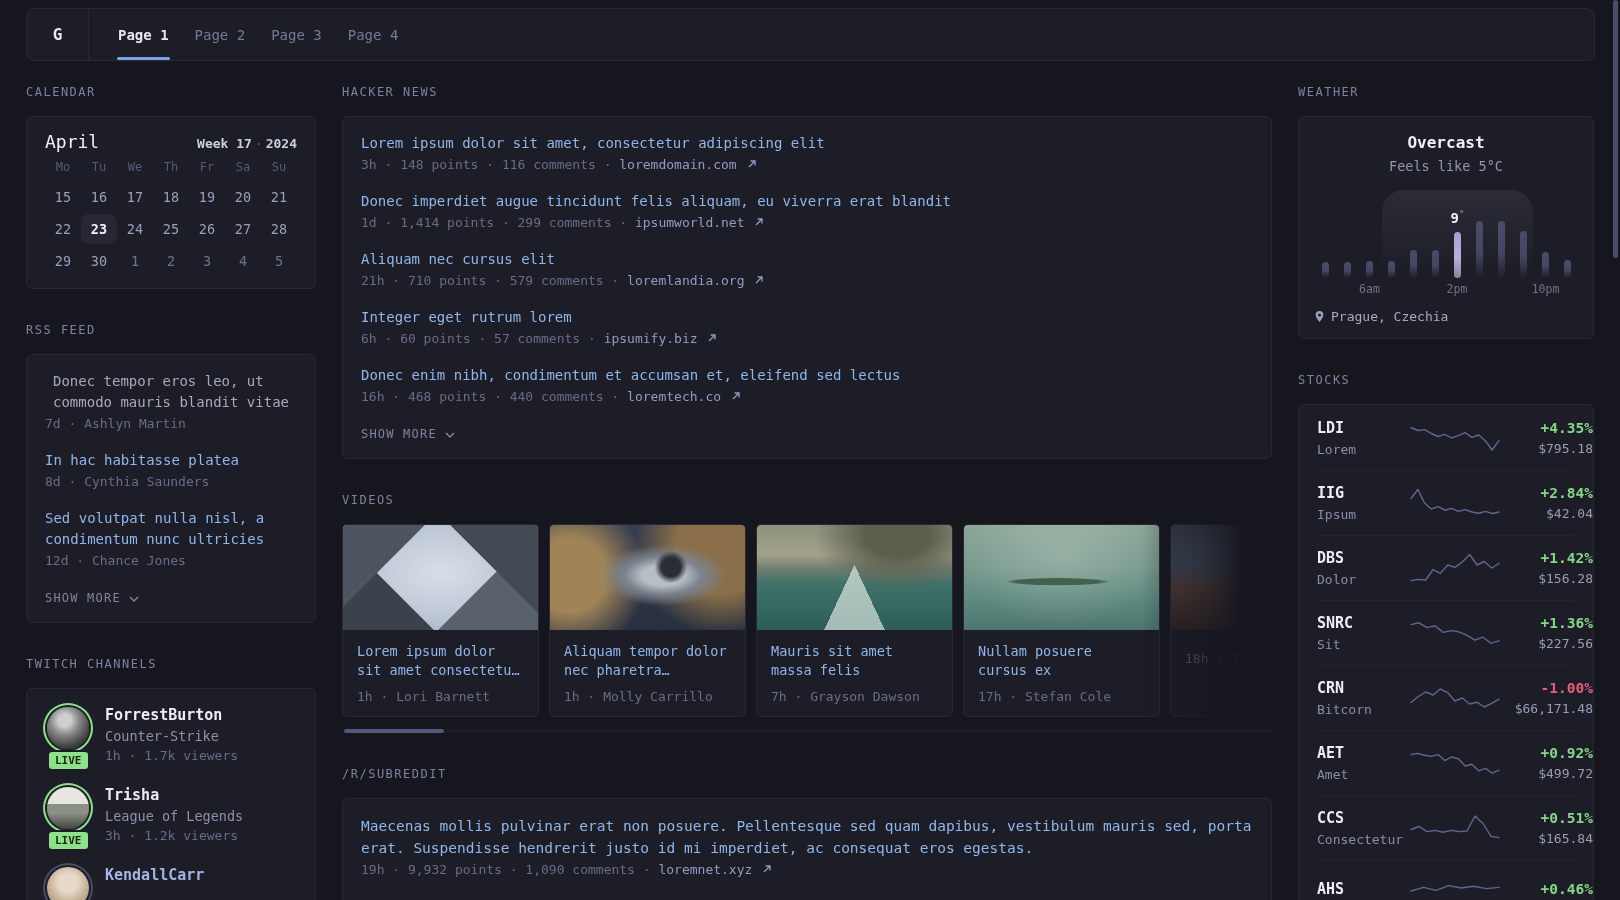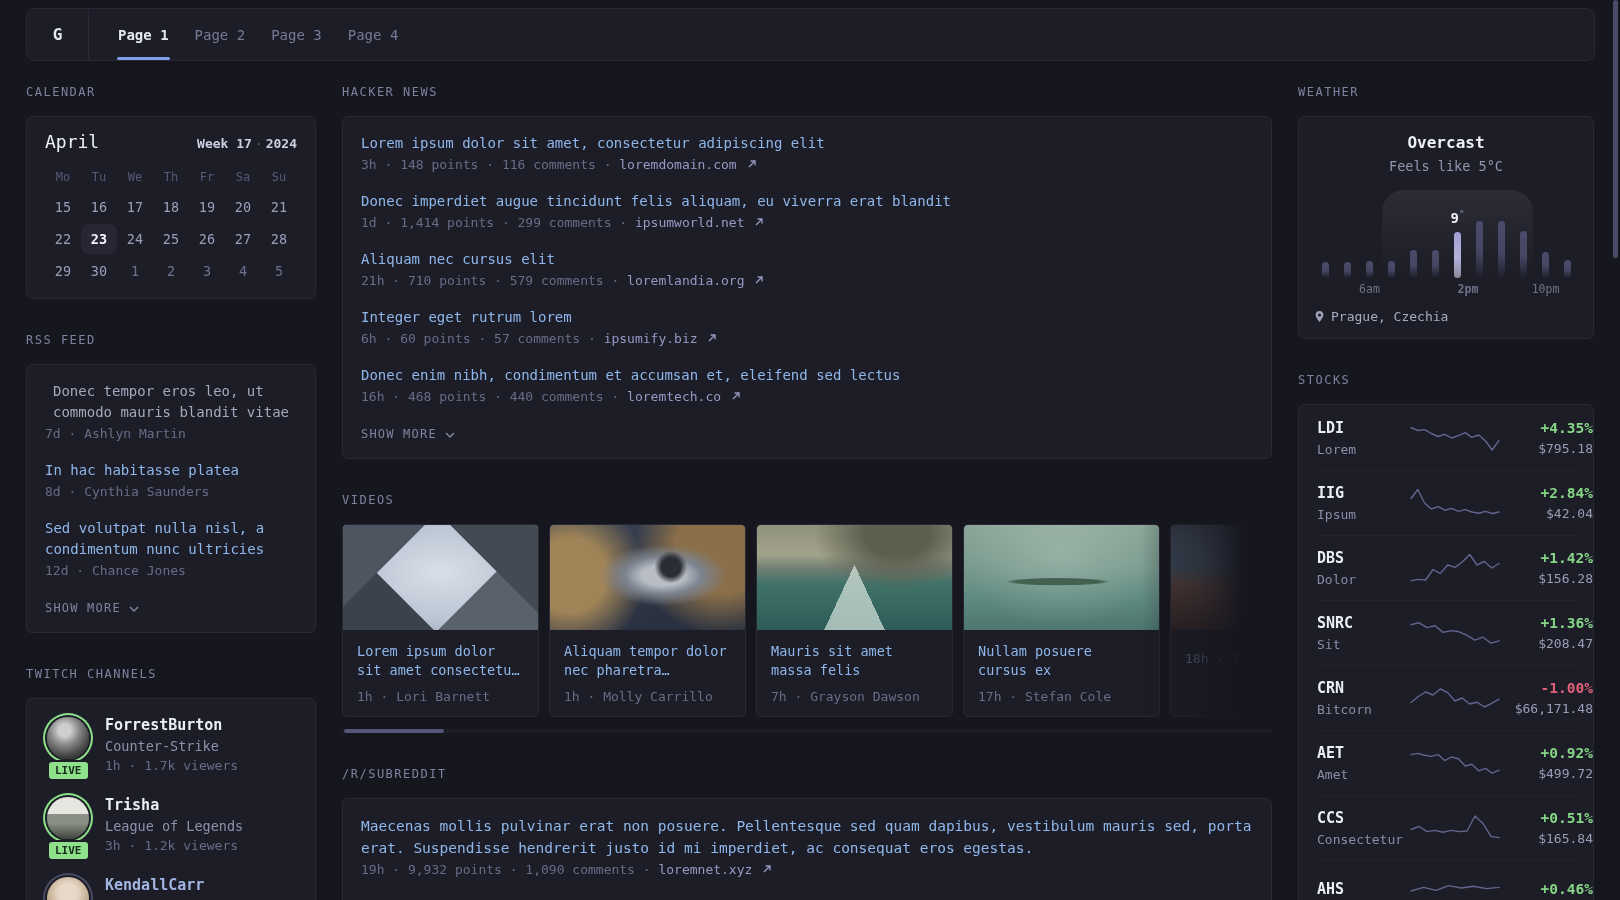--- a/index.html
+++ b/index.html
@@ -44,21 +44,21 @@
   .widget{margin-bottom:34px;}
   .section-title{
     font-size:12px; letter-spacing:1.5px; color:var(--title); margin-bottom:17px;
     text-transform:uppercase;
   }
   .card{
     background:var(--card); border:1px solid var(--border); border-radius:6px;
   }
   
   .cal-card{padding:14px 18px 12px 18px;}
-  .cal-head{display:flex; justify-content:space-between; align-items:baseline; margin-bottom:14px;}
+  .cal-head{display:flex; justify-content:space-between; align-items:baseline; margin-bottom:4px;}
   .cal-month{font-size:18px; color:#eef0f6;}
   .cal-week{font-size:13px; color:#ccd0e0; font-weight:bold;}
   .cal-week .dot{color:#565a75; padding:0 3px; font-weight:normal;}
   .cal-grid{display:grid; grid-template-columns:repeat(7,1fr); row-gap:2px;}
   .cal-cell{height:30px; display:flex; align-items:center; justify-content:center; font-size:13.5px;}
   .cal-wd{color:#565a78; font-size:12px; height:22px; margin-bottom:4px;}
   .cal-day{color:#9b9eb8; border-radius:8px;}
   .cal-day.outside{color:#6f7190;}
   .cal-day.selected{background:#262635; color:#f2f3f8; font-weight:bold;}
   
@@ -431,21 +431,21 @@
             <div class="wbar hl" style="left: 140px; height: 46px;"></div>
             <div class="wbar" style="left: 162px; height: 57px;"></div>
             <div class="wbar" style="left: 184px; height: 57px;"></div>
             <div class="wbar" style="left: 206px; height: 47px;"></div>
             <div class="wbar" style="left: 228px; height: 26px;"></div>
             <div class="wbar" style="left: 250px; height: 18px;"></div>
             <div class="wtemp" style="left: 143.5px; bottom: 52px;">9<sup>°</sup></div>
           </div>
         <div class="wticks">
             <div class="wtick" style="left: 55.5px;">6am</div>
-            <div class="wtick" style="left: 154px; font-weight: bold;">2pm</div>
+            <div class="wtick" style="left: 143px;">2pm</div>
             <div class="wtick" style="left: 231.5px;">10pm</div>
           </div>
         <div class="weather-loc">
           <svg width="11" height="13" viewBox="0 0 12 14">
               <path d="M6 1a4.2 4.2 0 0 1 4.2 4.2C10.2 8.4 6 13 6 13S1.8 8.4 1.8 5.2A4.2 4.2 0 0 1 6 1z" fill="currentColor"></path>
               <circle cx="6" cy="5.3" r="1.7" fill="#1d1d28"></circle>
             </svg>
           <span>Prague, Czechia</span>
         </div>
       </div>
@@ -504,21 +504,21 @@
               <div class="stock-sym">SNRC</div>
               <div class="stock-name">Sit</div>
             </div>
             <div class="stock-spark">
               <svg width="92" height="34" viewBox="0 0 92 34">
                 <polyline points="2.0,8.6 10.0,6.8 18.0,11.6 26.0,9.8 34.0,16.4 42.0,14.6 50.0,15.8 58.0,19.4 66.0,24.2 74.0,21.2 82.0,27.2 90.0,24.8" fill="none" stroke="var(--spark)" stroke-width="1.4" stroke-linejoin="round" stroke-linecap="round"></polyline>
               </svg>
             </div>
             <div class="stock-right">
               <div class="stock-change up">+1.36%</div>
-              <div class="stock-price">$208.47</div>
+              <div class="stock-price">$227.56</div>
             </div>
           </div>
           <div class="stock-row">
             <div class="stock-left">
               <div class="stock-sym">CRN</div>
               <div class="stock-name">Bitcorn</div>
             </div>
             <div class="stock-spark">
               <svg width="92" height="34" viewBox="0 0 92 34">
                 <polyline points="2.0,21.5 9.3,15.5 16.7,11.0 24.0,14.0 31.3,8.0 38.7,11.6 46.0,20.0 53.3,17.0 60.7,23.0 68.0,21.2 75.3,26.0 82.7,22.4 90.0,18.2" fill="none" stroke="var(--spark)" stroke-width="1.4" stroke-linejoin="round" stroke-linecap="round"></polyline>

